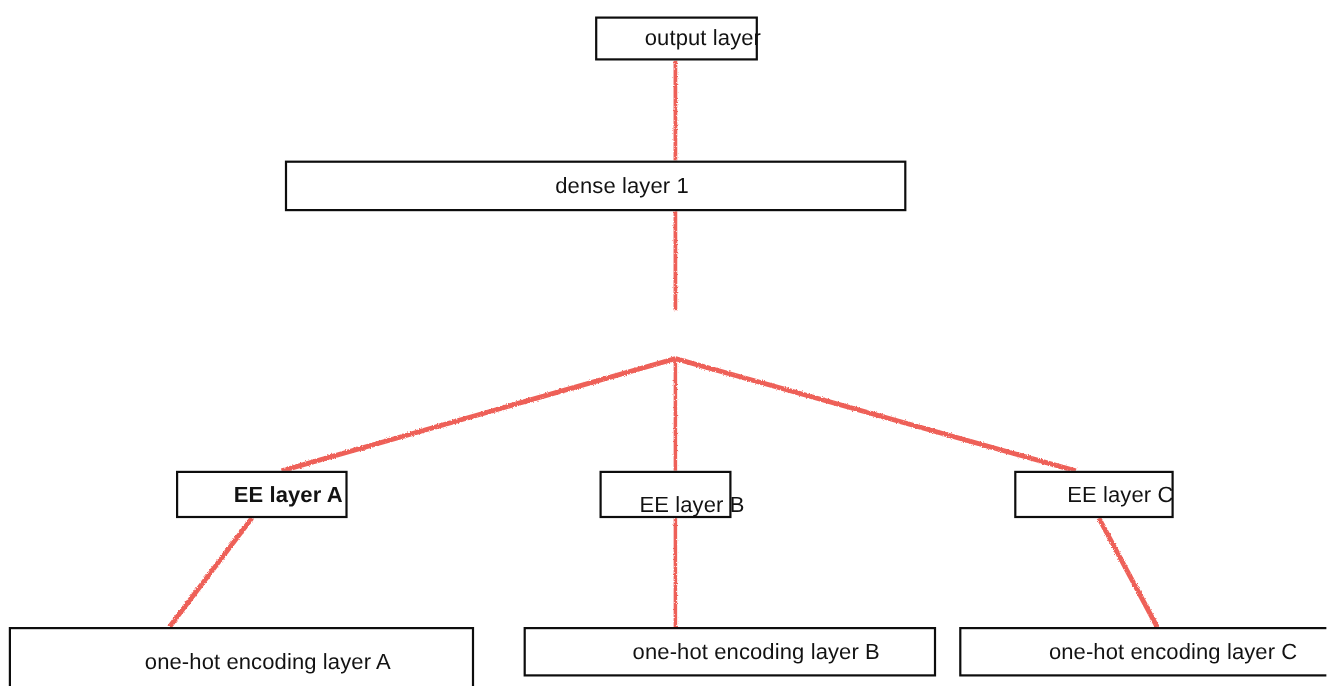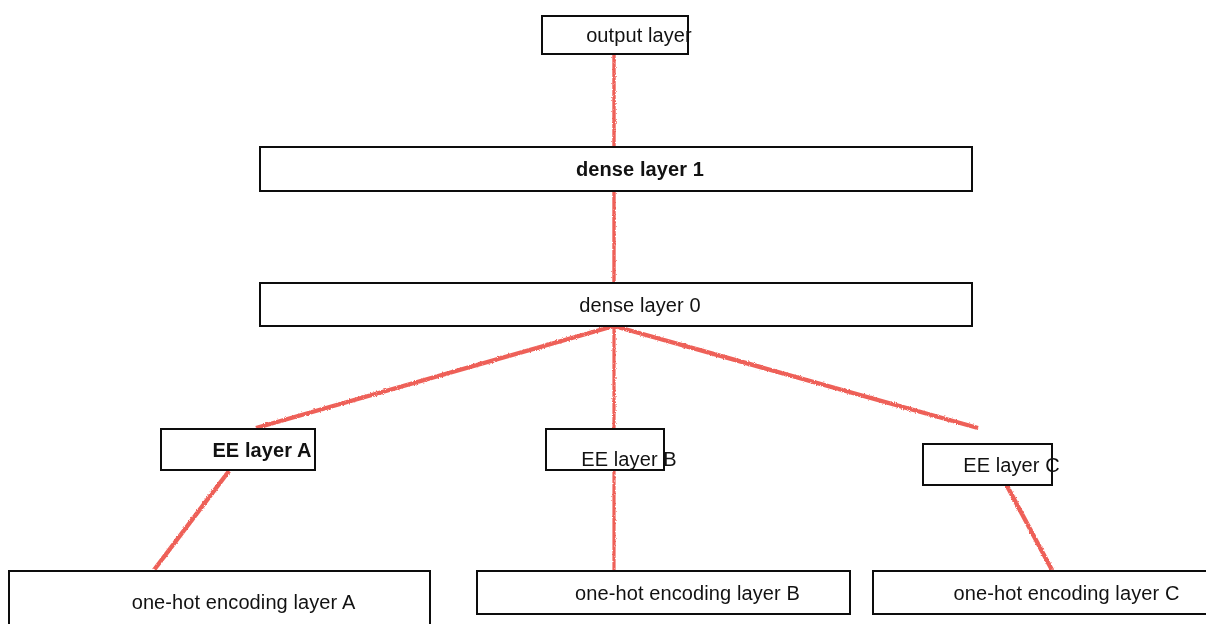--- a/index.html
+++ b/index.html
@@ -40,25 +40,25 @@
   .node-label {
     font-family: "Liberation Sans", sans-serif;
     font-size: 20px;
     line-height: 1;
     color: #121212;
     white-space: nowrap;
     letter-spacing: 0.1px;
   }
   
   #node-output       { left: 541px; top: 15px;  width: 148px; height: 40px; }
-  #node-dense-1      { left: 259px; top: 146px; width: 714px; height: 46px; font-weight: bold; }
+  #node-dense-1      { left: 259px; top: 146px; width: 565px; height: 46px; }
   #node-dense-0      { left: 259px; top: 282px; width: 714px; height: 45px; }
   #node-ee-a         { left: 160px; top: 428px; width: 156px; height: 43px; font-weight: bold; }
   #node-ee-b         { left: 545px; top: 428px; width: 120px; height: 43px; align-items: flex-end; }
-  #node-ee-c         { left: 922px; top: 428px; width: 131px; height: 43px; margin-top: 15px; }
+  #node-ee-c         { left: 922px; top: 428px; width: 145px; height: 43px; }
   #node-onehot-a     { left: 8px;   top: 570px; width: 423px; height: 63px; }
   #node-onehot-b     { left: 476px; top: 570px; width: 375px; height: 45px; }
   #node-onehot-c     { left: 872px; top: 570px; width: 341px; height: 45px; }
 </style>
 </head>
 <body>
 
 <div id="diagram-root">
 
   <svg id="edge-layer" viewBox="0 0 1206 624" width="1206" height="624" xmlns="http://www.w3.org/2000/svg" aria-hidden="true">
@@ -86,23 +86,20 @@
   </svg>
 
   <div class="node-box" id="node-output">
     <span class="node-label">output layer</span>
   </div>
 
   <div class="node-box" id="node-dense-1">
     <span class="node-label">dense layer 1</span>
   </div>
 
-  <div class="node-box" id="node-dense-0">
-    <span class="node-label">dense layer 0</span>
-  </div>
 
   <div class="node-box" id="node-ee-a">
     <span class="node-label">EE layer A</span>
   </div>
 
   <div class="node-box" id="node-ee-b">
     <span class="node-label">EE layer B</span>
   </div>
 
   <div class="node-box" id="node-ee-c">

